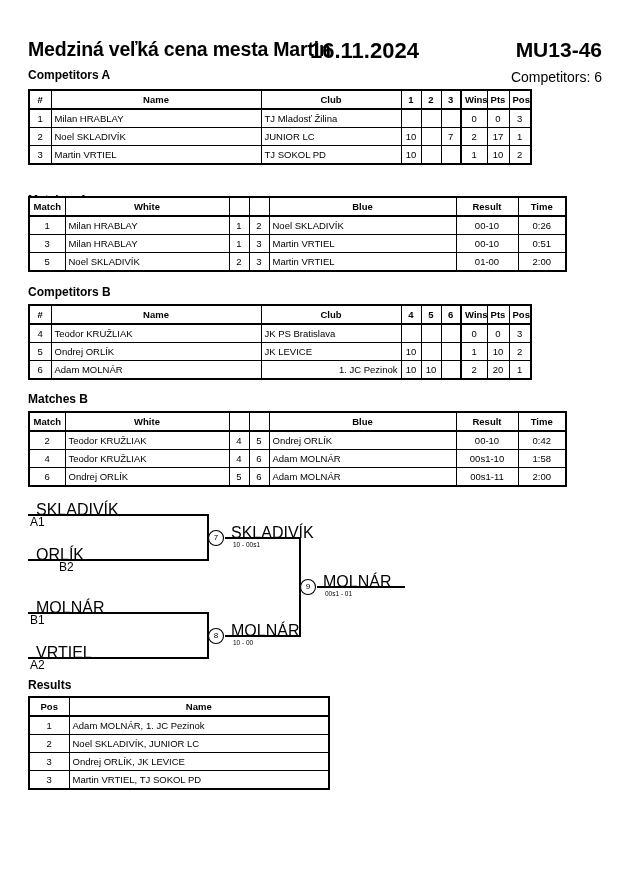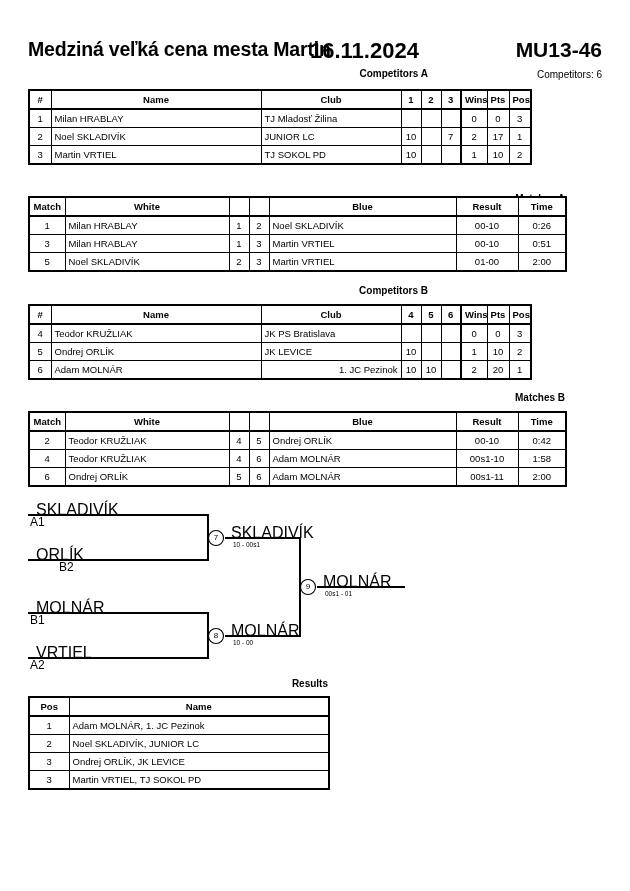--- a/index.html
+++ b/index.html
@@ -47,31 +47,31 @@
     right: 0;
     top: 0;
     font-size: 21px;
     font-weight: bold;
     white-space: nowrap;
   }
   .competitors-count {
     position: absolute;
     right: 28px;
     top: 69px;
-    font-size: 10px;
+    font-size: 14px;
     text-align: right;
     white-space: nowrap;
   }
 
   
   .caption {
     position: absolute;
-    font-size: 10px;
+    font-size: 12px;
     font-weight: bold;
-    text-align: right;
+    text-align: left;
     white-space: nowrap;
   }
 
   
   .tbl {
     position: absolute;
     border-collapse: collapse;
     border: 2px solid #000000;
     font-size: 9.5px;
     background: #ffffff;

